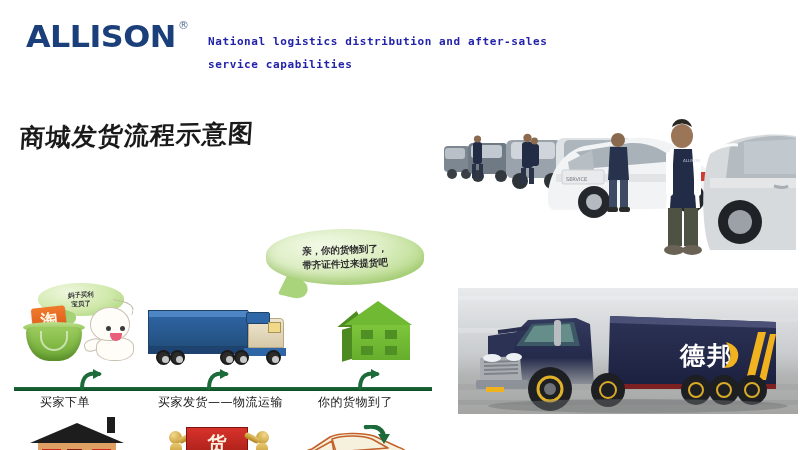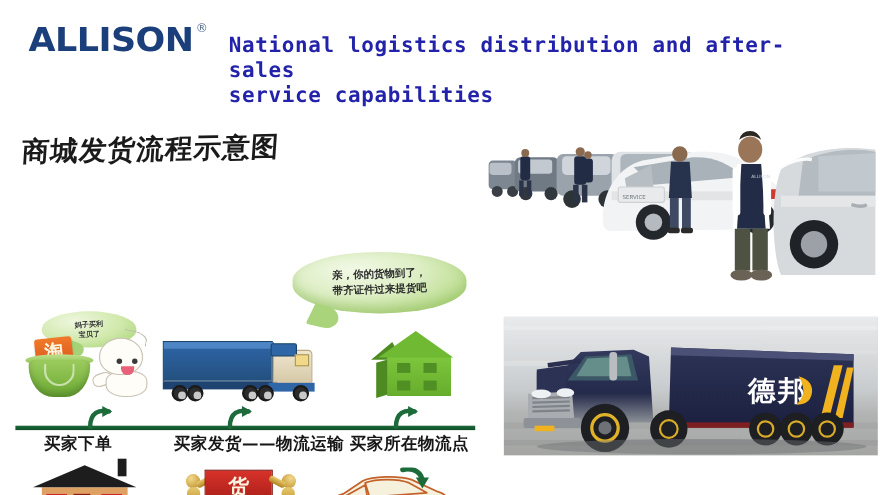--- a/index.html
+++ b/index.html
@@ -29,21 +29,21 @@
     margin-top:4px; margin-left:22px;
     font-family:"DejaVu Sans", sans-serif;
     font-weight:bold; font-size:25px; color:#1b3f7a;
     letter-spacing:2px; line-height:1.1;
   }
 
   
   .headline {
     position:absolute; left:208px; top:30px; width:560px;
     font-family:"DejaVu Sans Mono", monospace;
-    font-size:19px; line-height:23px;
+    font-size:11px; line-height:23px;
     color:#2222aa; font-weight:bold;
     letter-spacing:0.6px;
     white-space:pre-line;
   }
 
   
   .diagram { position:absolute; left:0px; top:105px; width:445px; height:310px; }
 
   .diagram-title {
     position:absolute; left:20px; top:14px;
@@ -282,21 +282,21 @@
     position:absolute; left:14px; width:418px; height:4px;
     background:linear-gradient(#1d6b3a,#0f4d27);
   }
   .rail.r1{ top:282px; }
 
   .flow-arrow{ position:absolute; width:26px; height:22px; }
 
   .lbl{
     position:absolute;
     font-family:"DejaVu Sans", sans-serif;
-    font-weight:bold; font-size:15px; color:#171717;
+    font-weight:normal; font-size:12px; color:#171717;
     letter-spacing:.5px; white-space:nowrap;
   }
   .lbl.row1{ top:289px; }
 
   
   .photo-fleet{
     position:absolute; left:444px; top:112px; width:352px; height:156px;
     overflow:hidden; background:#fff;
   }
   .photo-truck{
@@ -387,21 +387,21 @@
       <path d="M4 20 C4 7 12 4 21 6" stroke="#1d6b3a" stroke-width="4" fill="none" stroke-linecap="round"></path>
       <path d="M15 1 L24 6 L15 11 Z" fill="#1d6b3a"></path>
     </svg>
     <svg class="flow-arrow" style="left:356px; top:263px;" viewBox="0 0 26 22">
       <path d="M4 20 C4 7 12 4 21 6" stroke="#1d6b3a" stroke-width="4" fill="none" stroke-linecap="round"></path>
       <path d="M15 1 L24 6 L15 11 Z" fill="#1d6b3a"></path>
     </svg>
 
     <div class="lbl row1" style="left:40px;">买家下单</div>
     <div class="lbl row1" style="left:158px;">买家发货——物流运输</div>
-    <div class="lbl row1" style="left:318px;">买家所在物流点</div>
+    <div class="lbl row1" style="left:318px;">你的货物到了</div>
 
     <div class="house-tan">
       <div class="ht-chimney"></div>
       <div class="ht-body"></div>
       <div class="ht-roof"></div>
       <div class="ht-win l"></div>
       <div class="ht-win r"></div>
       <div class="ht-door"></div>
 
     </div>

